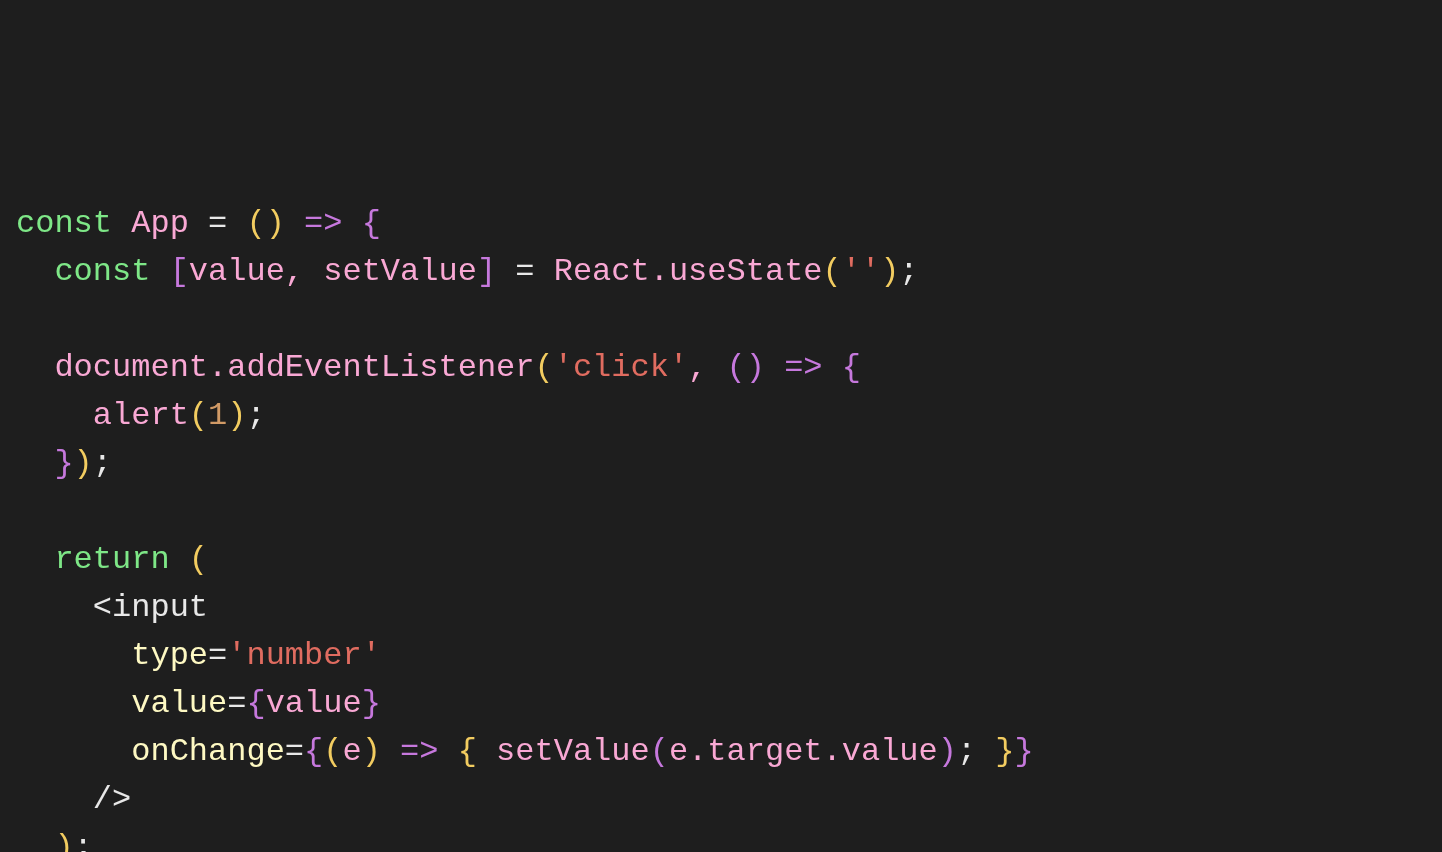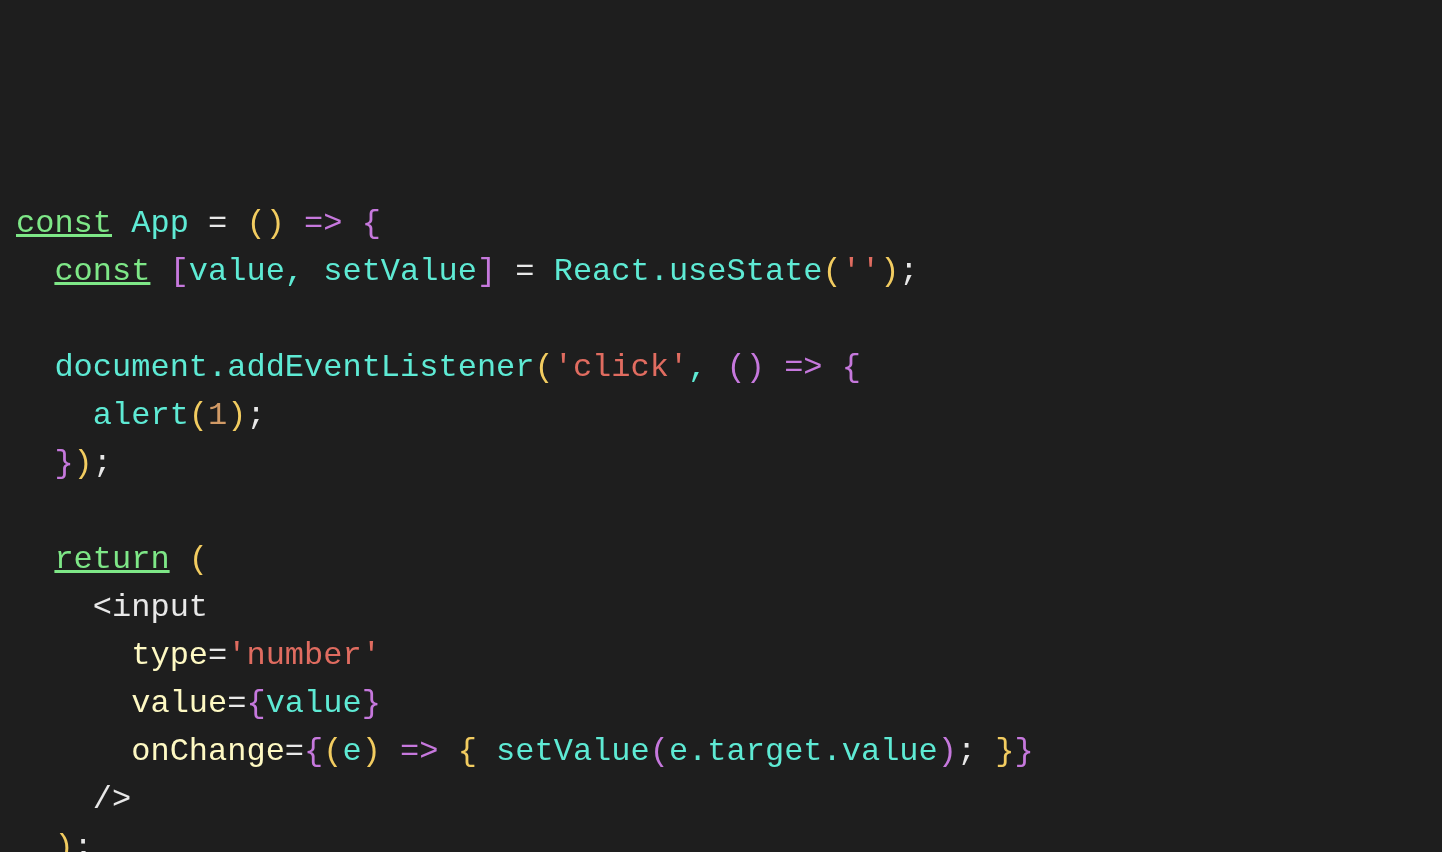--- a/index.html
+++ b/index.html
@@ -16,22 +16,22 @@
       color: #e8e8e8;
       white-space: pre;
       overflow: hidden;
     }
     .code-container {
       width: 100%;
     }
     .line {
       display: block;
     }
-    .kw { color: #7ee787; text-decoration: underline; }
-    .id { color: #5eead4; }
+    .kw { color: #7ee787; }
+    .id { color: #f9a8d4; }
     .bracket1 { color: #c678dd; }
     .paren1 { color: #f2cc60; }
     .paren2 { color: #c678dd; }
     .str { color: #e06c60; }
     .num { color: #d19a66; }
     .arrow { color: #c678dd; }
     .eq { color: #e8e8e8; }
     .semi { color: #e8e8e8; }
     .tag { color: #e8e8e8; }
     .attr { color: #fef9c3; }

